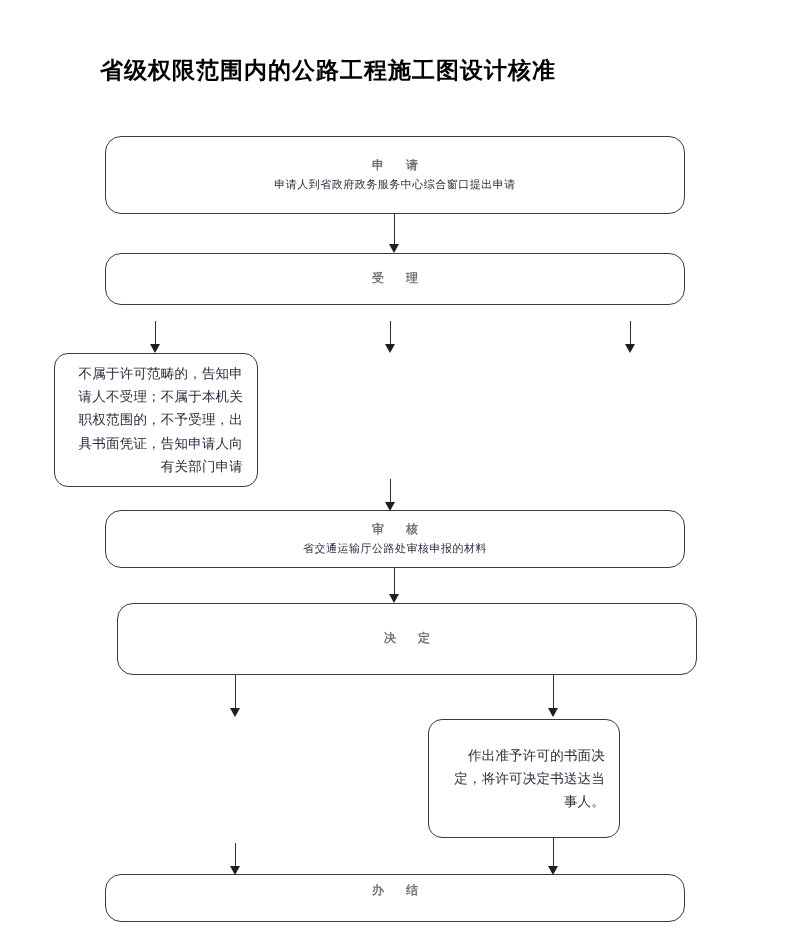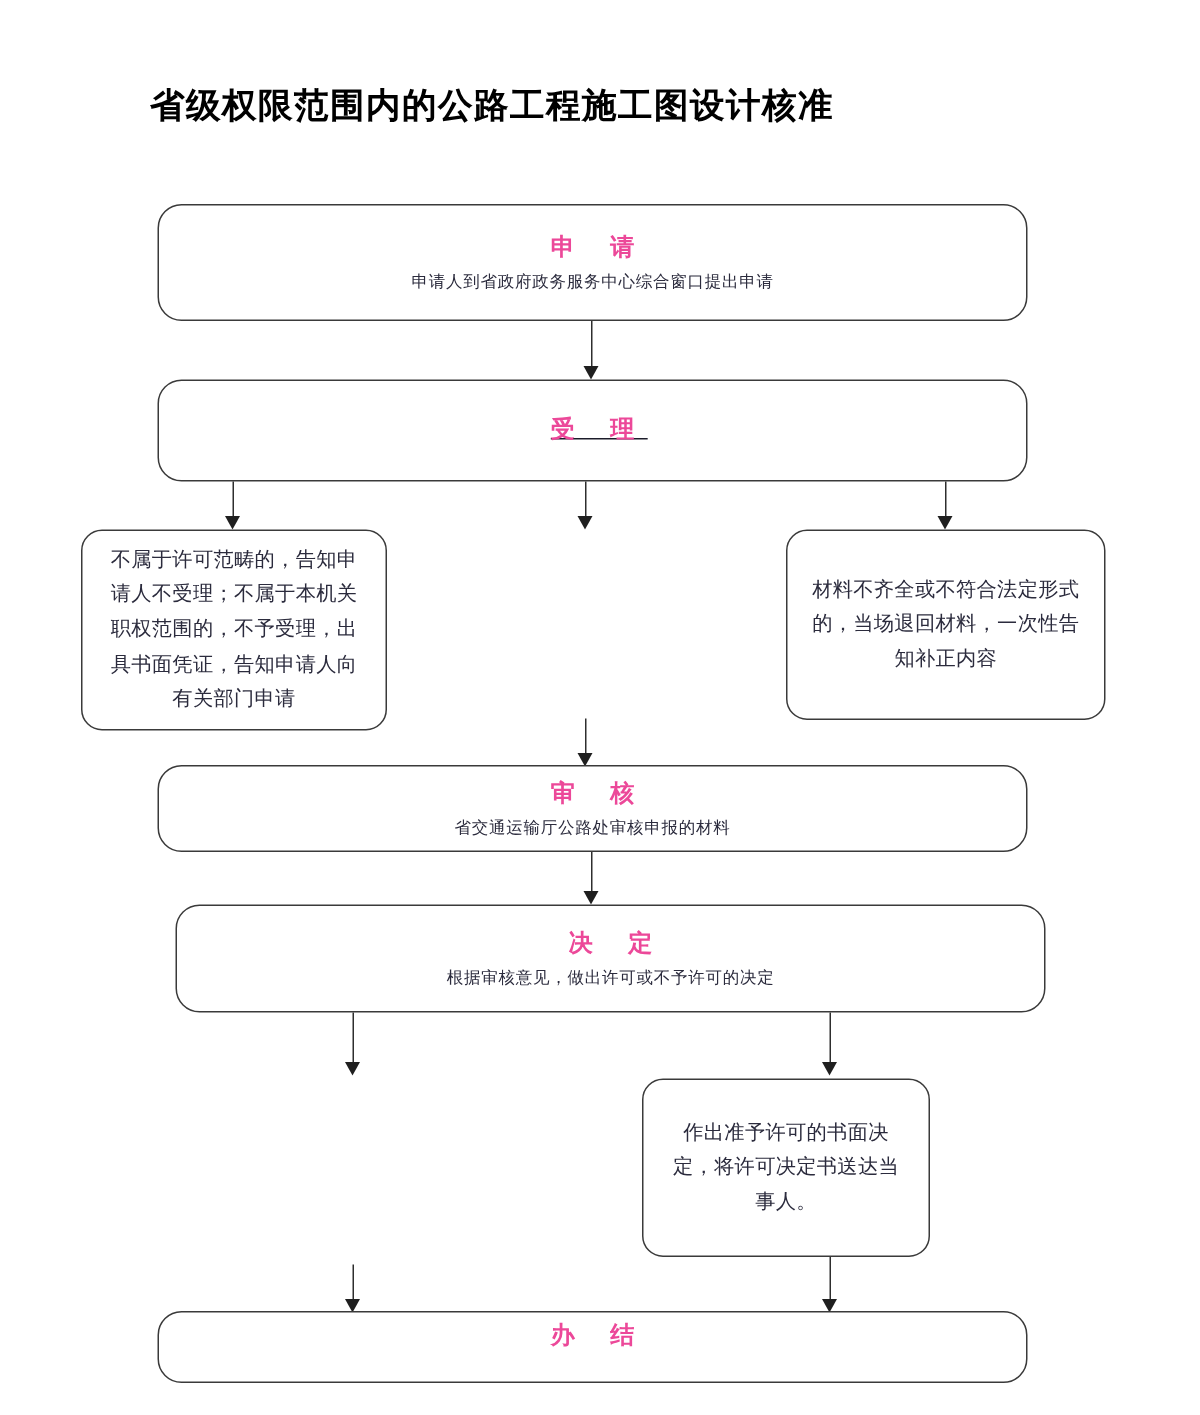--- a/index.html
+++ b/index.html
@@ -49,40 +49,40 @@
     align-items: center;
     justify-content: center;
     text-align: center;
     color: #1c1c2a;
   }
   .node.small {
     border-radius: 14px;
   }
 
   .node-heading {
-    font-size: 16px;
+    font-size: 12px;
     font-weight: bold;
     letter-spacing: 9px;
     text-indent: 9px;
     line-height: 1.5;
-    color: #ec4899;
+    color: #737373;
     margin-bottom: 2px;
   }
   .node-body {
     font-size: 11px;
     line-height: 1.55;
     letter-spacing: 0.5px;
     color: #2b2b3d;
     padding: 0 10px;
   }
   .node-body.multiline {
     font-size: 13.5px;
     line-height: 1.72;
     letter-spacing: 0.2px;
-    text-align: center;
+    text-align: right;
     padding: 0 14px;
     width: 100%;
     box-sizing: border-box;
   }
   .node-heading.only {
     margin-bottom: 16px;
   }
 
   
   .conn-line {
@@ -107,56 +107,52 @@
   <div class="page-title">省级权限范围内的公路工程施工图设计核准</div>
 
   <div class="node" style="left:105px; top:136px; width:580px; height:78px;">
     <div class="node-heading">申 请</div>
     <div class="node-body">申请人到省政府政务服务中心综合窗口提出申请</div>
   </div>
 
   <div class="conn-line" style="left:394px; top:214px; height:34px;"></div>
   <div class="conn-head" style="left:389px; top:244px;"></div>
 
-  <div class="node" style="left:105px; top:253px; width:580px; height:68px;text-decoration:underline;">
+  <div class="node" style="left:105px; top:253px; width:580px; height:52px;">
     <div class="node-heading">受 理</div>
   </div>
 
   <div class="conn-line" style="left:155px; top:321px; height:27px;"></div>
   <div class="conn-head" style="left:150px; top:344px;"></div>
 
   <div class="conn-line" style="left:390px; top:321px; height:27px;"></div>
   <div class="conn-head" style="left:385px; top:344px;"></div>
 
   <div class="conn-line" style="left:630px; top:321px; height:27px;"></div>
   <div class="conn-head" style="left:625px; top:344px;"></div>
 
   <div class="node small" style="left:54px; top:353px; width:204px; height:134px;">
     <div class="node-body multiline">不属于许可范畴的，告知申请人不受理；不属于本机关职权范围的，不予受理，出具书面凭证，告知申请人向有关部门申请</div>
   </div>
 
 
-  <div class="node small" style="left:524px; top:353px; width:213px; height:127px;">
-    <div class="node-body multiline">材料不齐全或不符合法定形式的，当场退回材料，一次性告知补正内容</div>
-  </div>
 
   <div class="conn-line" style="left:390px; top:479px; height:27px;"></div>
   <div class="conn-head" style="left:385px; top:502px;"></div>
 
   <div class="node" style="left:105px; top:510px; width:580px; height:58px;">
     <div class="node-heading">审 核</div>
     <div class="node-body">省交通运输厅公路处审核申报的材料</div>
   </div>
 
   <div class="conn-line" style="left:394px; top:568px; height:30px;"></div>
   <div class="conn-head" style="left:389px; top:594px;"></div>
 
   <div class="node" style="left:105px; top:603px; width:580px; height:72px;margin-left:12px;">
     <div class="node-heading">决 定</div>
-    <div class="node-body">根据审核意见，做出许可或不予许可的决定</div>
   </div>
 
   <div class="conn-line" style="left:235px; top:675px; height:37px;"></div>
   <div class="conn-head" style="left:230px; top:708px;"></div>
 
   <div class="conn-line" style="left:553px; top:675px; height:37px;"></div>
   <div class="conn-head" style="left:548px; top:708px;"></div>
 
 
   <div class="node small" style="left:428px; top:719px; width:192px; height:119px;">

